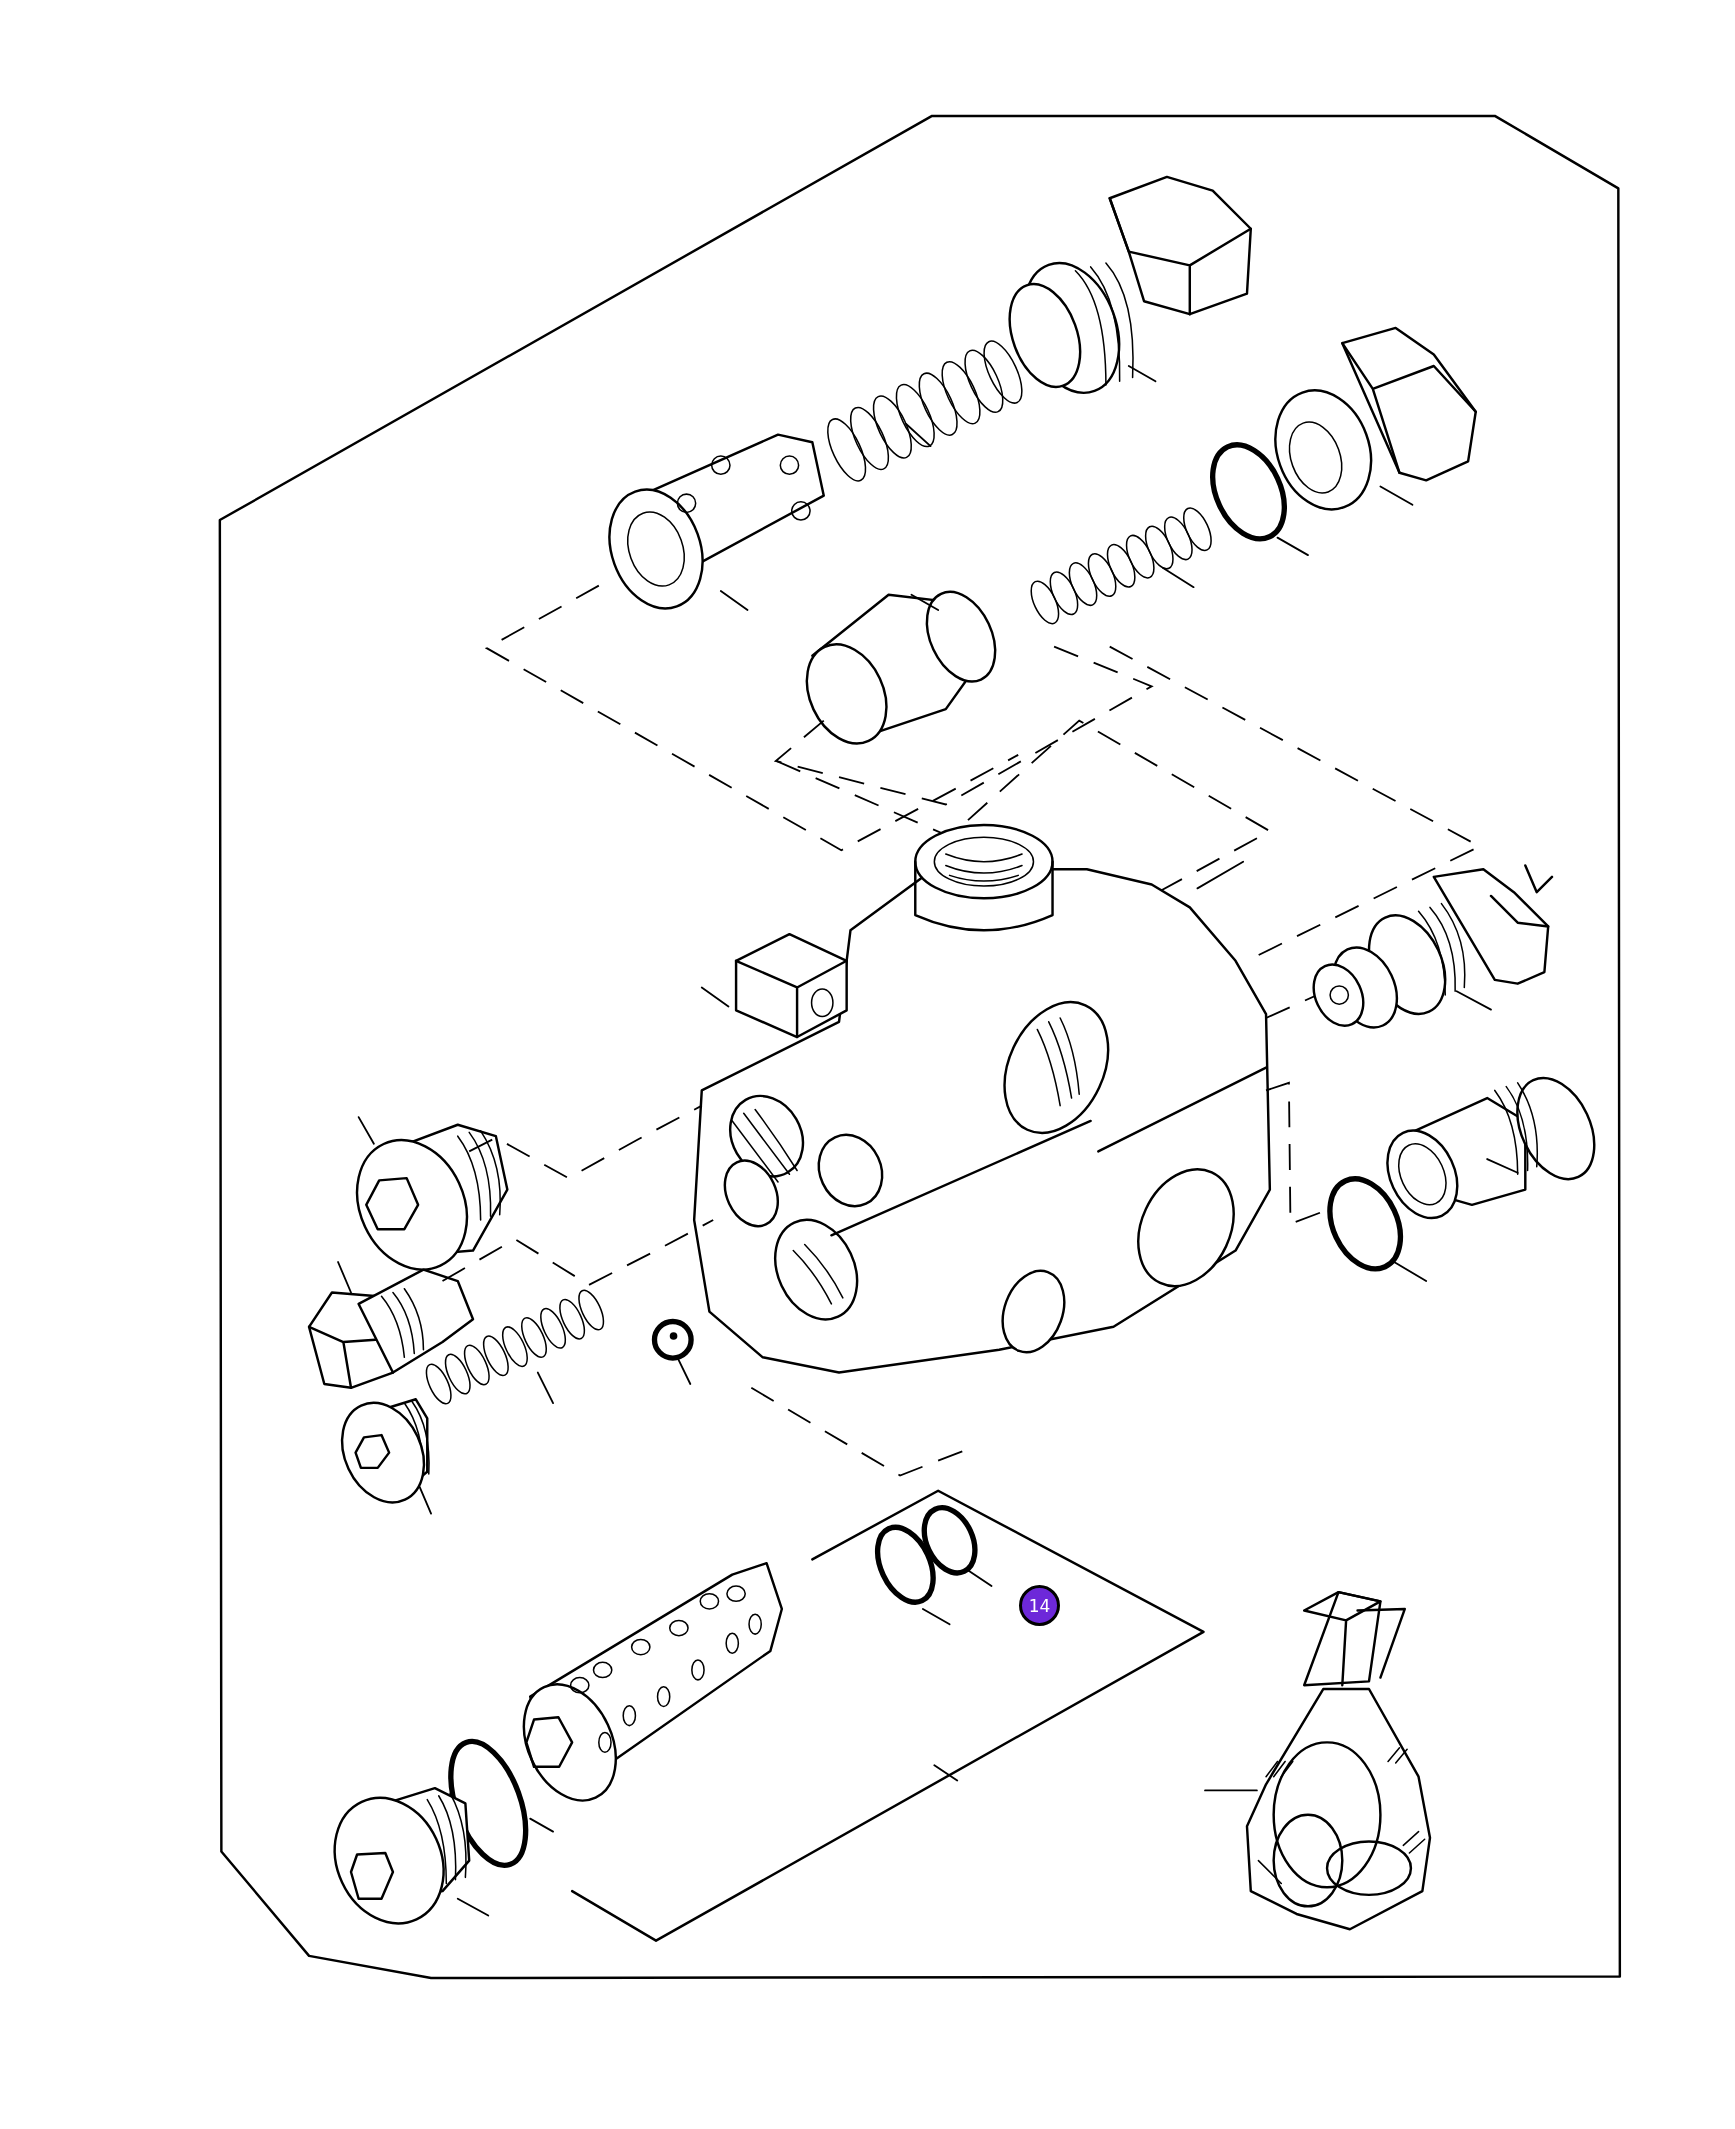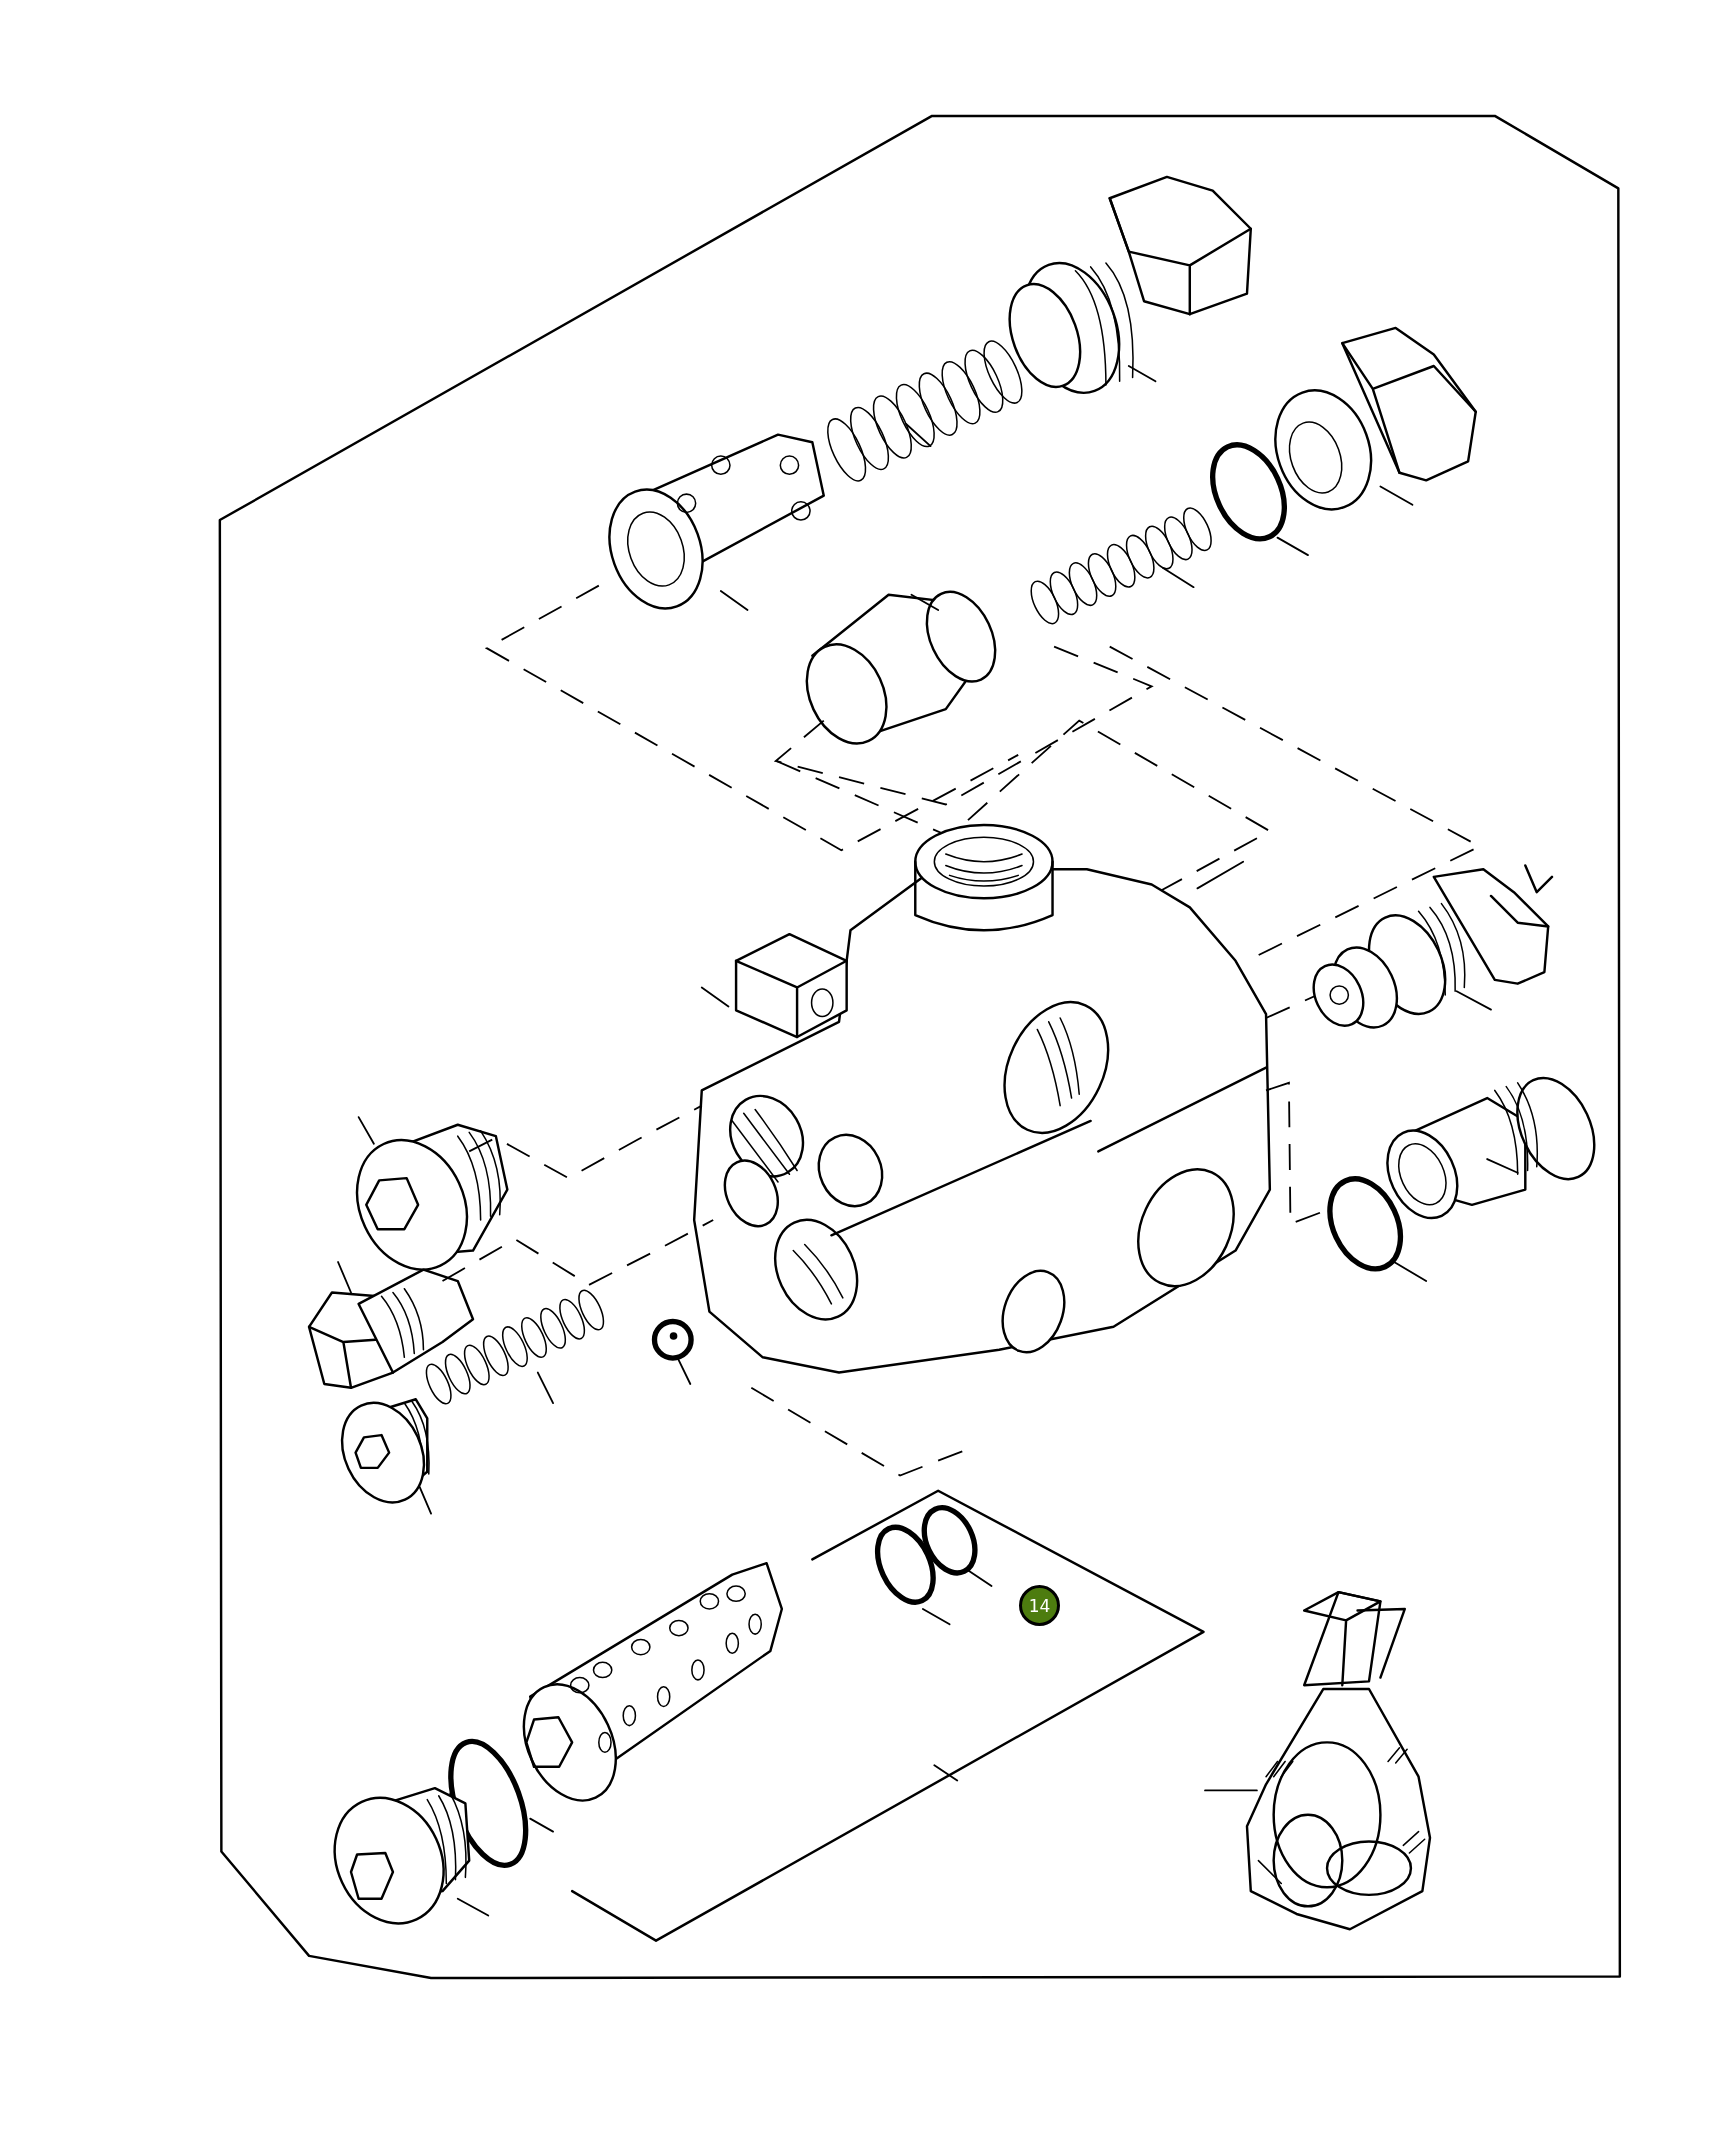--- a/index.html
+++ b/index.html
@@ -236,14 +236,14 @@
     <path class="ln" d="M1780,2112 L1842,2110 L1810,2200"></path>
     <path class="part" d="M1735,2215 L1795,2215 L1860,2330 L1875,2410 L1865,2480 L1770,2530 L1700,2510 L1640,2480 L1635,2395 L1660,2340 Z"></path>
     <ellipse class="ln" cx="1740" cy="2380" rx="70" ry="95"></ellipse>
     <ellipse class="ln" cx="1715" cy="2440" rx="45" ry="60"></ellipse>
     <ellipse class="ln" cx="1795" cy="2450" rx="55" ry="35"></ellipse>
     <path class="thin" d="M1660,2330 l15,-20 M1670,2330 l15,-20 M1680,2330 l15,-20 M1820,2310 l15,-18 M1830,2312 l15,-18 M1650,2440 l20,20 M1660,2450 l20,20 M1840,2420 l20,-18 M1848,2430 l20,-18"></path>
     <line class="leader" x1="1580" y1="2348" x2="1648" y2="2348"></line>
   </g>
 </svg>
 
-<div class="callout" style="left: 1019px; top: 1585px; background: #4d7c0f; color: rgb(255, 255, 255);">14</div>
+<div class="callout" style="left: 1019px; top: 1585px; background: #6d28d9; color: rgb(255, 255, 255);">14</div>
 
 
 </body></html>

